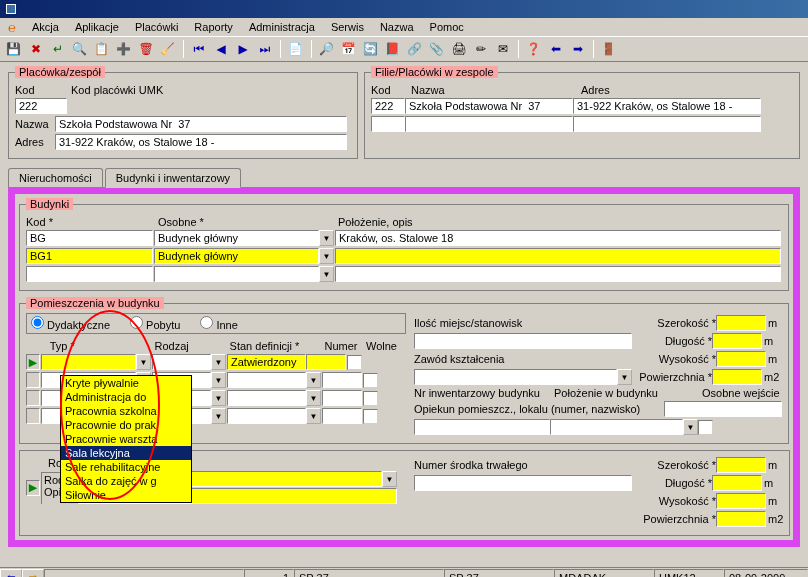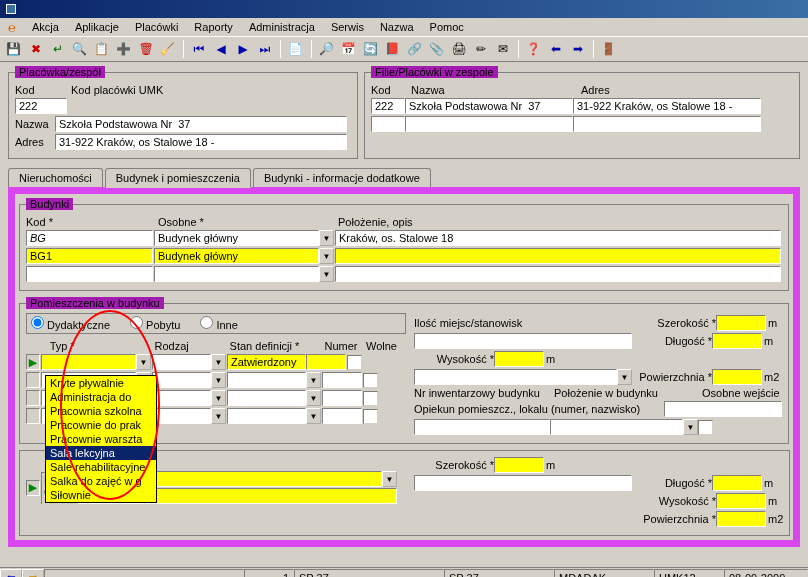--- a/index.html
+++ b/index.html
@@ -15,21 +15,21 @@
 .menubar-logo { width: 16px; height: 14px; display: inline-flex; align-items: center; justify-content: center; color: #e06000; font-weight: bold; font-size: 13px; margin-right: 4px; }
 
 
 .toolbar { background: #d4d0c8; height: 26px; display: flex; align-items: center; padding: 2px 4px; border-top: 1px solid #fff; border-bottom: 1px solid #808080; gap: 2px; }
 .toolbar .tbtn { width: 20px; height: 20px; border: 1px solid transparent; display: flex; align-items: center; justify-content: center; font-size: 12px; cursor: pointer; }
 .toolbar .sep { width: 1px; height: 18px; background: #808080; margin: 0 3px; border-right: 1px solid #fff; }
 
 
 .groupset { display: flex; gap: 6px; padding: 4px 8px; }
 fieldset { border: 1px solid #808080; padding: 4px 6px 6px; position: relative; background: #d4d0c8; }
-legend { font-size: 11px; padding: 0 4px; background: #a21caf; }
+legend { font-size: 11px; padding: 0 4px; background: #fca5a5; }
 .row { display: flex; align-items: center; margin: 2px 0; }
 .lbl { font-size: 11px; min-width: 40px; }
 
 input[type=text], .textfield { font-family: Tahoma, sans-serif; font-size: 11px; border: 1px solid #808080; border-right-color: #fff; border-bottom-color: #fff; background: white; height: 16px; padding: 1px 3px; }
 .yellow-field { background: #ffff00 !important; }
 
 
 .tabstrip { display: flex; align-items: flex-end; margin: 4px 8px 0; }
 .tab { background: #d4d0c8; border: 1px solid #808080; border-bottom: none; padding: 3px 10px; font-size: 11px; margin-right: 2px; border-top-left-radius: 3px; border-top-right-radius: 3px; cursor: pointer; position: relative; }
 .tab.active { background: #d4d0c8; border-bottom: 1px solid #d4d0c8; z-index: 2; top: 1px; }
@@ -150,35 +150,34 @@
     <div class="row">
       <input type="text" class="textfield" style="width: 34px;">
       <input type="text" class="textfield" style="width: 168px;">
       <input type="text" class="textfield" style="width: 188px;">
     </div>
   </fieldset>
 </div>
 
 <div class="tabstrip">
   <div class="tab">Nieruchomości</div>
-  <div class="tab active">Budynek i pomieszczenia</div>
-  <div class="tab">Budynki - informacje dodatkowe</div>
+  <div class="tab active">Budynki i inwentarzowy</div>
 </div>
 
 <div class="tabpanel">
 
   <fieldset>
     <legend>Budynki</legend>
     <div class="row" style="gap:0">
       <span class="lbl" style="width:132px">Kod *</span>
       <span class="lbl" style="width:180px">Osobne *</span>
       <span class="lbl">Położenie, opis</span>
     </div>
     <div class="row" style="gap:1px">
-      <input type="text" class="textfield" style="width: 127px; font-style: italic;" value="BG">
+      <input type="text" class="textfield" style="width: 127px;" value="BG">
       <div class="combo" style="width:180px">
         <input type="text" class="textfield" style="width: 165px;" value="Budynek główny">
         <div class="combo-btn">▼</div>
       </div>
       <input type="text" class="textfield" style="width: 446px;" value="Kraków, os. Stalowe 18">
     </div>
     <div class="row" style="gap:1px">
       <input type="text" class="textfield yellow-field" style="width: 127px;" value="BG1">
       <div class="combo" style="width:180px">
         <input type="text" class="textfield yellow-field" style="width: 165px;" value="Budynek główny">
@@ -279,21 +278,21 @@
               <div class="combo-btn">▼</div>
             </div>
           <div class="combo" style="width:94px">
               <input class="textfield" style="width: 79px;">
               <div class="combo-btn">▼</div>
             </div>
           <input class="textfield" style="width: 40px;">
           <span class="checkbox-cell"></span>
         </div>
 
-        <div class="dropdown" style="left:19px; top:62px; width:112px">
+        <div class="dropdown" style="left:34px; top:62px; width:132px">
           <div>Kryte pływalnie</div>
           <div>Administracja do</div>
           <div>Pracownia szkolna</div>
           <div>Pracownie do prak</div>
           <div>Pracownie warszta</div>
           <div class="sel">Sala lekcyjna</div>
           <div>Sale rehabilitacyjne</div>
           <div>Salka do zajęć w g</div>
           <div>Siłownie</div>
         </div>
@@ -306,20 +305,21 @@
           <input class="textfield yellow-field" style="width: 50px;">
             <span class="unit">m</span>
         </div>
         <div class="row">
             <input class="textfield" style="width: 218px;">
           <span class="right-labels" style="width:80px">Długość *</span>
           <input class="textfield yellow-field" style="width: 50px;">
             <span class="unit">m</span>
         </div>
         <div class="row">
+            <span class="lbl" style="width:222px">Zawód kształcenia</span>
           <span class="right-labels" style="width:80px">Wysokość *</span>
           <input class="textfield yellow-field" style="width: 50px;">
             <span class="unit">m</span>
         </div>
         <div class="row">
           <div class="combo" style="width:218px">
               <input class="textfield" style="width: 203px;">
               <div class="combo-btn">▼</div>
             </div>
           <span class="right-labels" style="width:80px">Powierzchnia *</span>
@@ -360,20 +360,21 @@
             <div class="combo" style="width:320px">
                 <input class="textfield yellow-field" style="width: 305px;">
                 <div class="combo-btn">▼</div>
               </div>
             <input class="textfield yellow-field" style="width: 320px; margin-top: 1px;">
           </div>
         </div>
       </div>
       <div style="flex:1">
         <div class="row">
+          <span class="lbl" style="width:222px">Numer środka trwałego</span>
           <span class="right-labels" style="width:80px">Szerokość *</span>
           <input class="textfield yellow-field" style="width: 50px;">
             <span class="unit">m</span>
         </div>
         <div class="row">
           <input class="textfield" style="width: 218px;">
           <span class="right-labels" style="width:80px">Długość *</span>
           <input class="textfield yellow-field" style="width: 50px;">
             <span class="unit">m</span>
         </div>

